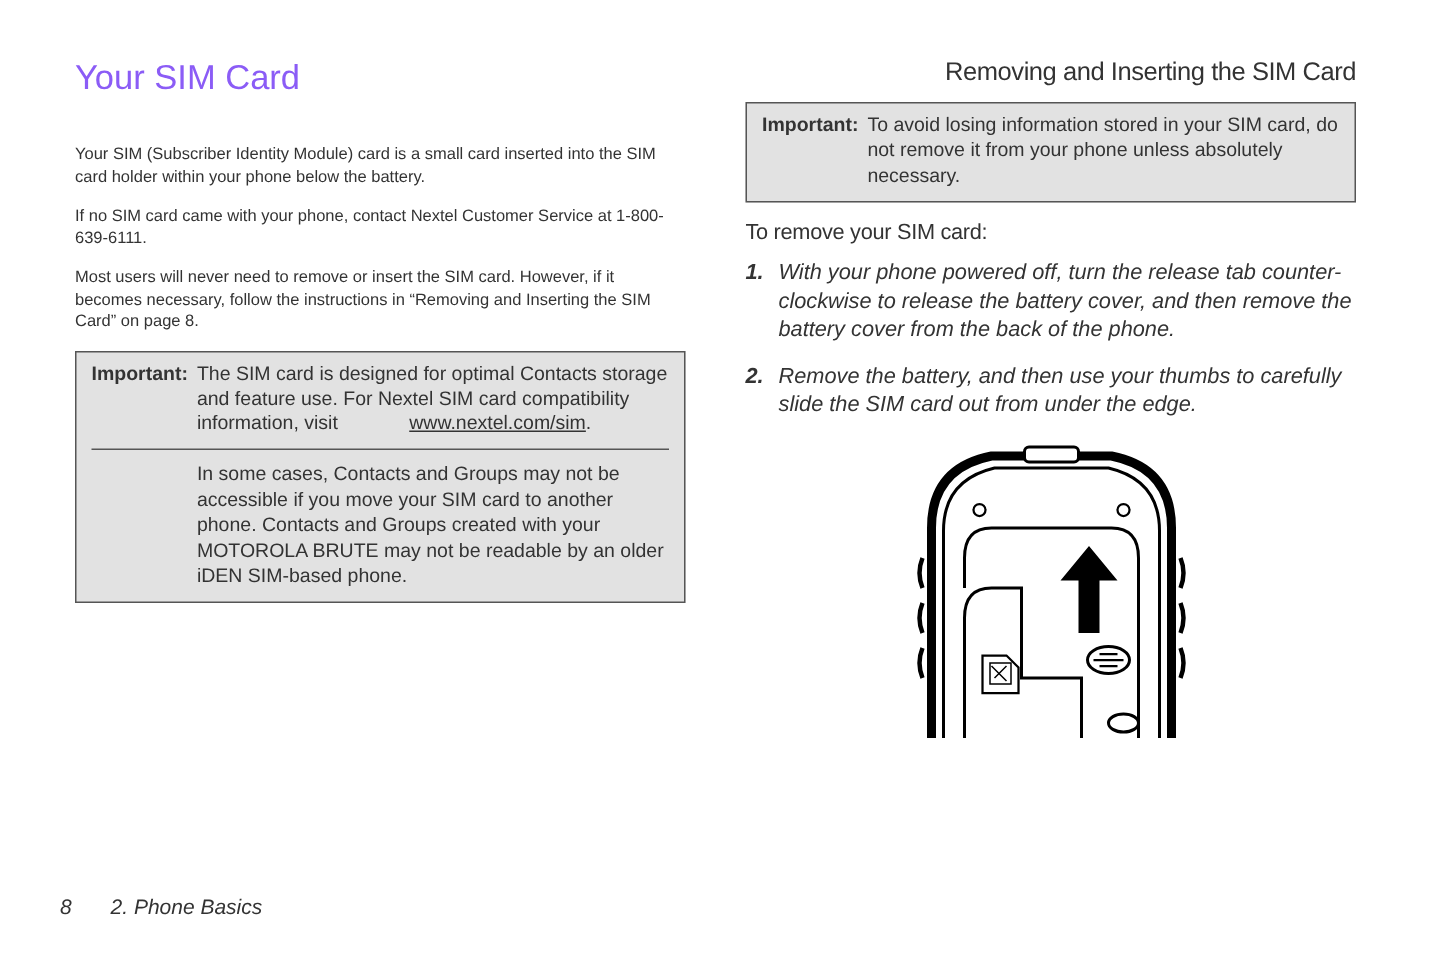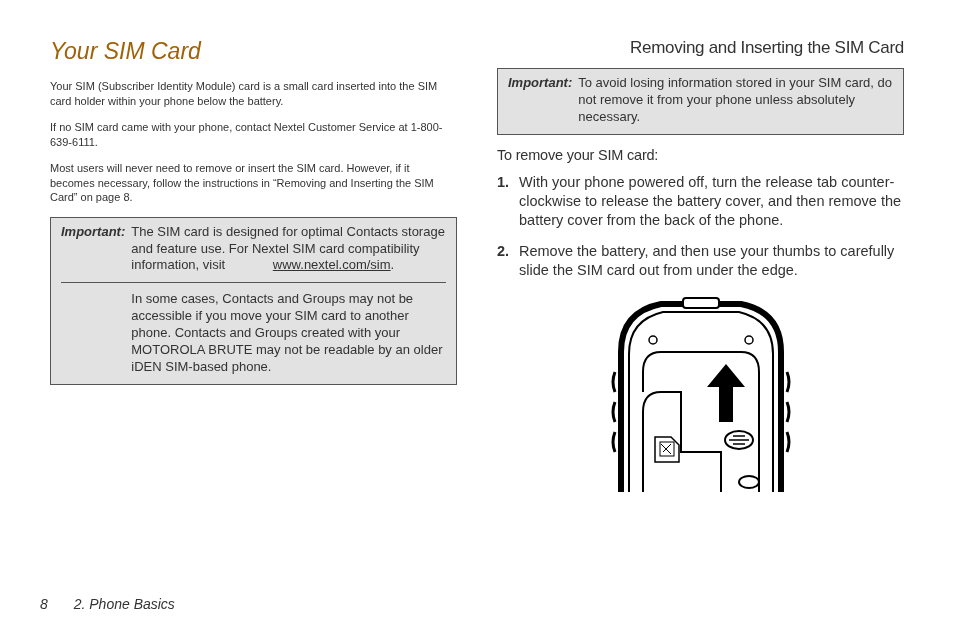--- a/index.html
+++ b/index.html
@@ -14,25 +14,24 @@
   }
   .columns {
     display: flex;
     gap: 40px;
   }
   .col {
     flex: 1;
     min-width: 0;
   }
   .section-title {
-    font-style: italic;
     font-weight: 400;
     font-size: 23px;
-    color: #a16207;
-    margin-bottom: 14px;
+    color: #8b5cf6;
+    margin-bottom: 31px;
   }
   .subhead {
     font-size: 17px;
     font-weight: 400;
     color: #333;
     margin-bottom: 10px;
     letter-spacing: -0.3px;
     text-align: right;
   }
   .body-text {
@@ -48,41 +47,41 @@
     font-size: 13px;
     line-height: 1.3;
     color: #333;
     margin-bottom: 12px;
   }
   .note-row {
     display: flex;
     gap: 6px;
   }
   .note-label {
-    font-style: italic;
     font-weight: bold;
     white-space: nowrap;
   }
   .note-body { flex: 1; }
   .note-link { text-decoration: underline; margin-left: 44px; }
   .note-divider {
     border: none;
     border-top: 1px solid #555;
     margin: 8px 0;
   }
   .lead-in {
     font-size: 14.5px;
     color: #333;
     margin-bottom: 10px;
     letter-spacing: -0.2px;
   }
   ol.steps {
     list-style: none;
     counter-reset: step;
     padding-left: 0;
+    font-style: italic;
   }
   ol.steps > li {
     counter-increment: step;
     font-size: 14.5px;
     line-height: 1.32;
     color: #333;
     margin-bottom: 12px;
     padding-left: 22px;
     position: relative;
   }

